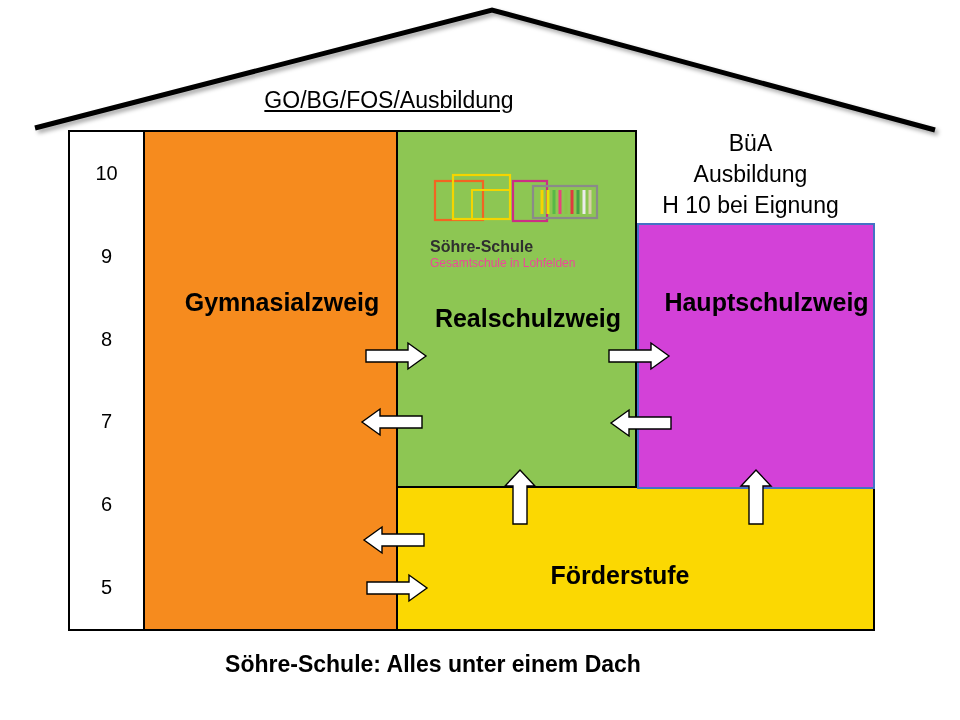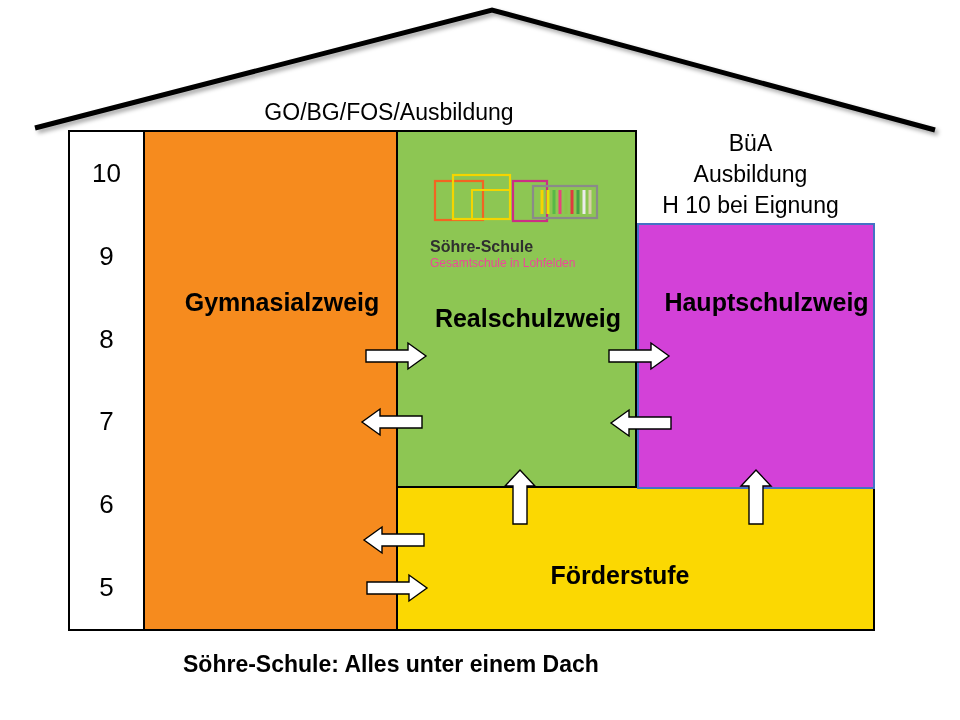--- a/index.html
+++ b/index.html
@@ -22,39 +22,39 @@
   .roof-line { filter: drop-shadow(3px 3px 2px rgba(0,0,0,0.35)); }
 
   .hdr {
     position: absolute;
     text-align: center;
     color: #000;
     font-size: 23px;
     line-height: 31px;
     z-index: 5;
   }
-  #hdr-left  { left: 239px; top: 97px;  width: 300px; }
+  #hdr-left  { left: 239px; top: 85px;  width: 300px; text-decoration: underline; }
   #hdr-right { left: 618px; top: 128px; width: 265px; }
 
   .grade-col {
     position: absolute;
     left: 68px; top: 130px;
     width: 77px; height: 501px;
     background: #ffffff;
     border: 2px solid #000;
     display: flex;
     flex-direction: column;
     z-index: 4;
   }
   .grade-cell {
     flex: 1;
     display: flex;
     align-items: center;
     justify-content: center;
-    font-size: 26px;
+    font-size: 20px;
     color: #000;
   }
 
   .block { position: absolute; }
   #block-gym {
     left: 145px; top: 130px; width: 253px; height: 501px;
     border: 2px solid #000; border-left: none;
     z-index: 3;
   }
   #block-real {
@@ -102,20 +102,21 @@
   }
   .logo-subtitle {
     font-size: 12px;
     color: #ec4899;
     line-height: 14px;
   }
 
   .caption {
     position: absolute;
     left: 183px; top: 651px; width: 500px;
+    text-align: center;
     font-weight: bold;
     font-size: 23px;
     color: #000;
     z-index: 5;
   }
 </style>
 </head>
 <body>
 
 <div class="stage">

